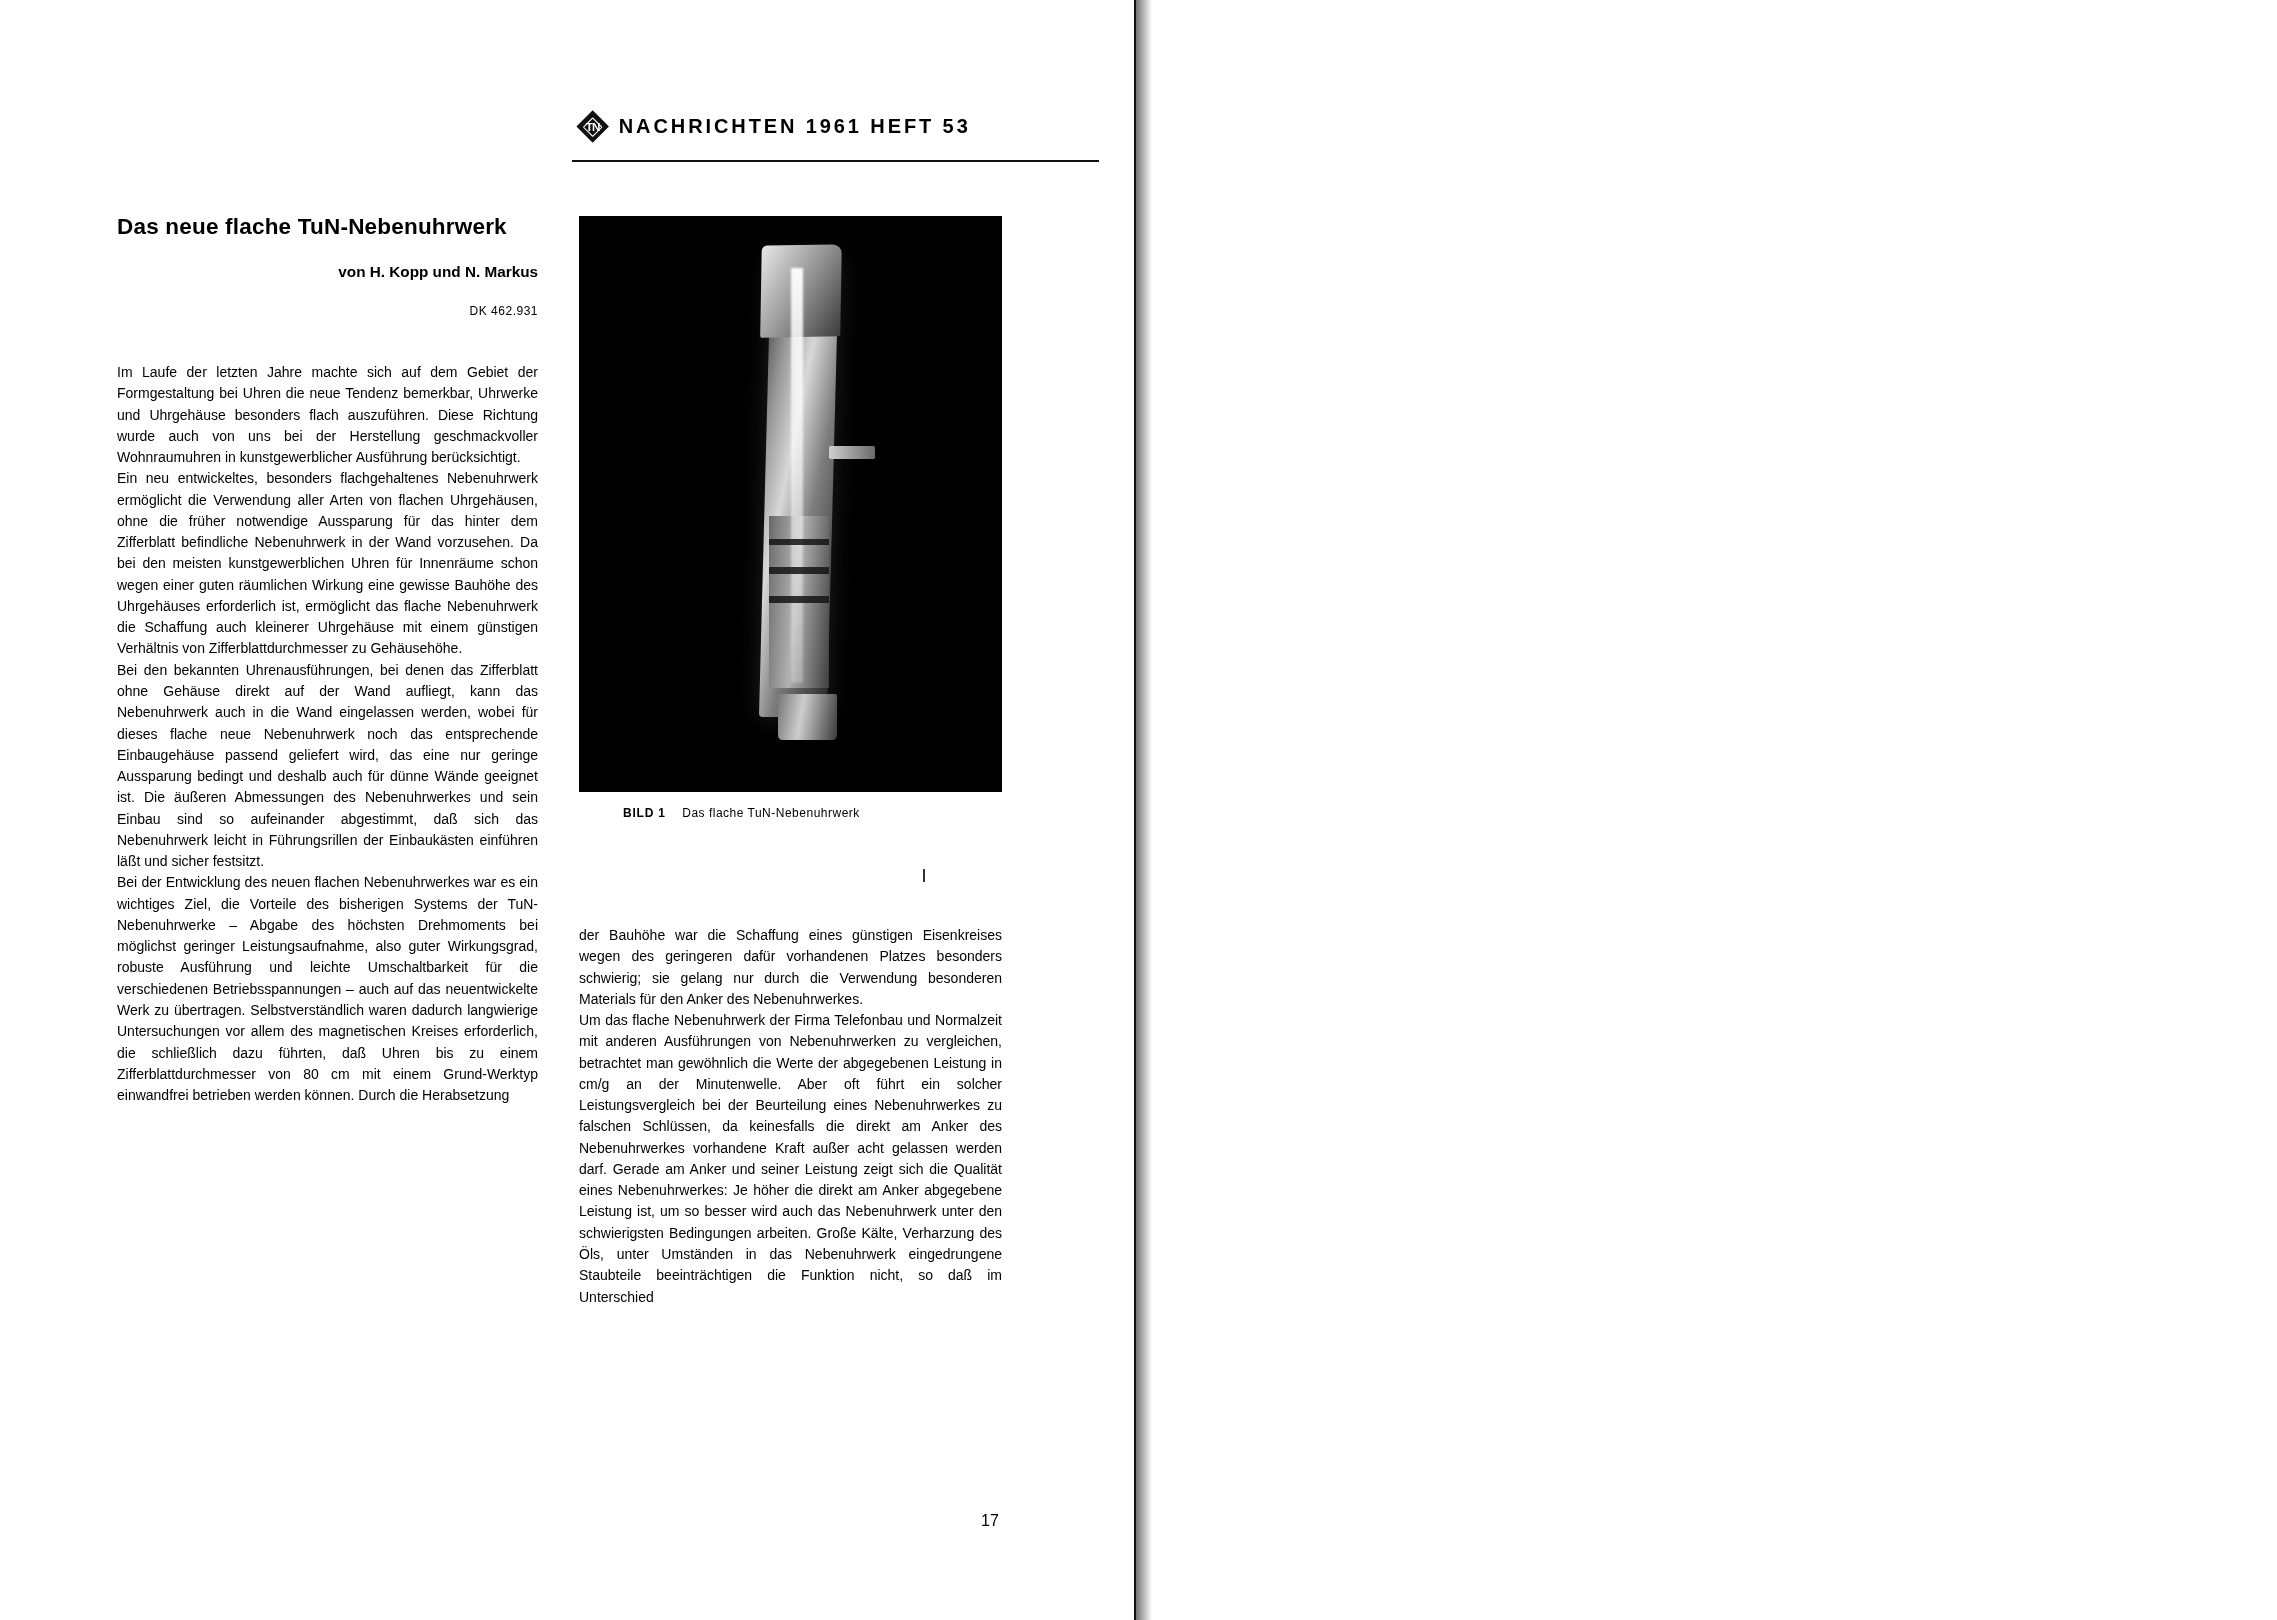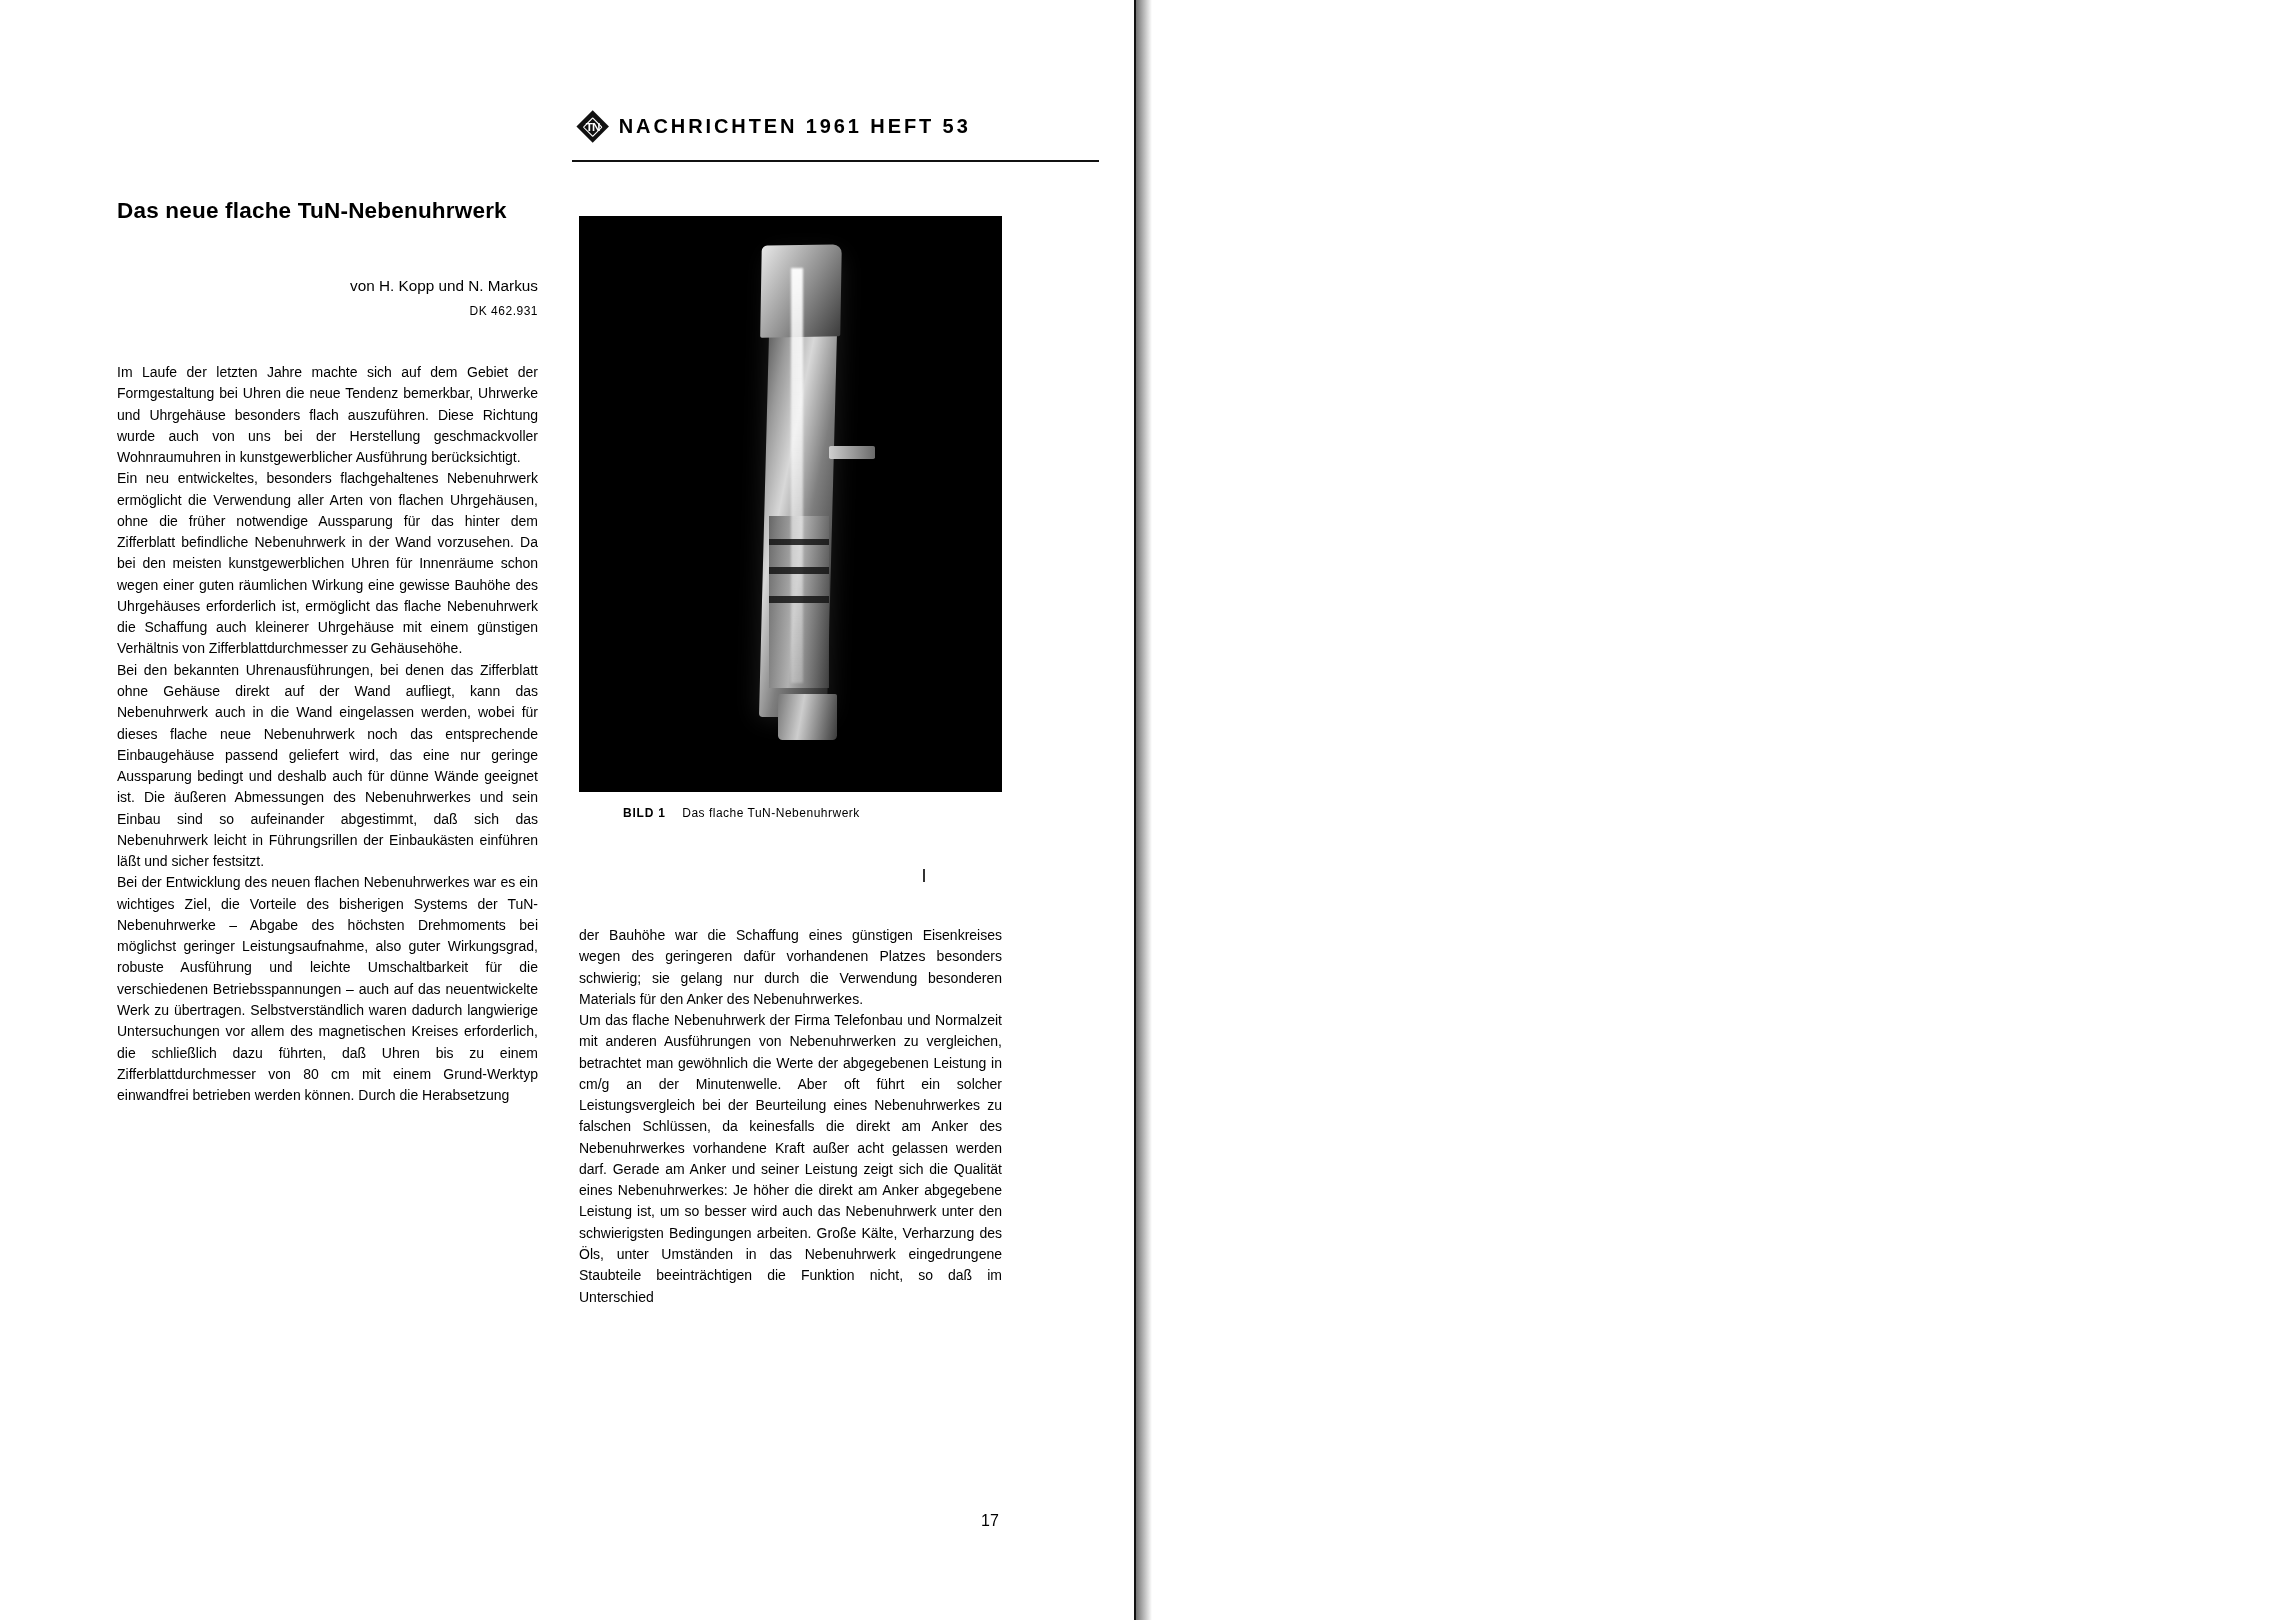--- a/index.html
+++ b/index.html
@@ -217,23 +217,23 @@
   <div class="page page-left">
 
     <div class="runhead" style="left:581px; top:115px;">
       <span class="logo-diamond">
         <span class="logo-mono">TN</span>
       </span>
       <span class="runhead-text">NACHRICHTEN 1961 HEFT 53</span>
     </div>
     <div class="runhead-rule" style="left:572px; top:160px; width:527px;"></div>
 
-    <div class="article-title" style="position:absolute; left:117px; top:198px; width:468px;">Das neue flache TuN-Nebenuhrwerk</div>
-
-    <div class="byline" style="position:absolute; left:117px; top:277px; width:421px;">von H. Kopp und N. Markus</div>
+    <div class="article-title" style="position:absolute; left:117px; top:214px; width:468px;">Das neue flache TuN-Nebenuhrwerk</div>
+
+    <div class="byline" style="position:absolute; left:117px; top:263px; width:421px;font-weight:bold;">von H. Kopp und N. Markus</div>
 
     <div class="dk-code" style="position:absolute; left:117px; top:304px; width:421px;">DK 462.931</div>
 
     <div class="photo" style="position:absolute; left:579px; top:216px; width:423px; height:576px;">
       <div class="photo-inner">
         <div class="mv-body"></div>
         <div class="mv-top"></div>
         <div class="mv-plate"></div>
         <div class="mv-hilite"></div>
         <div class="mv-shaft"></div>

